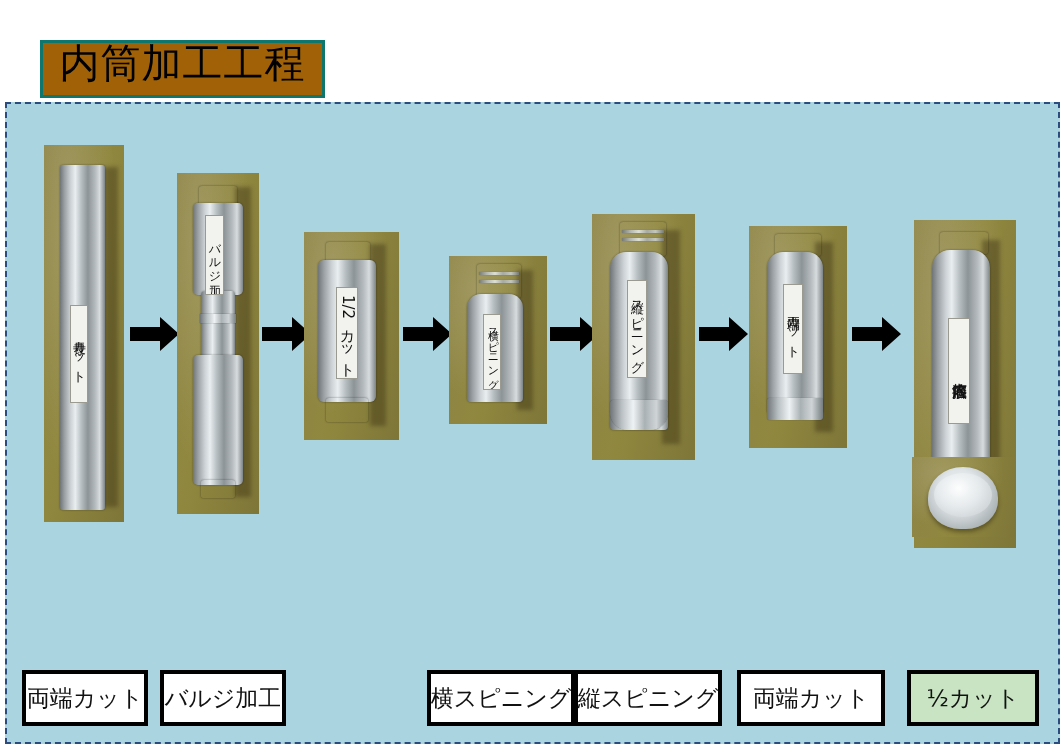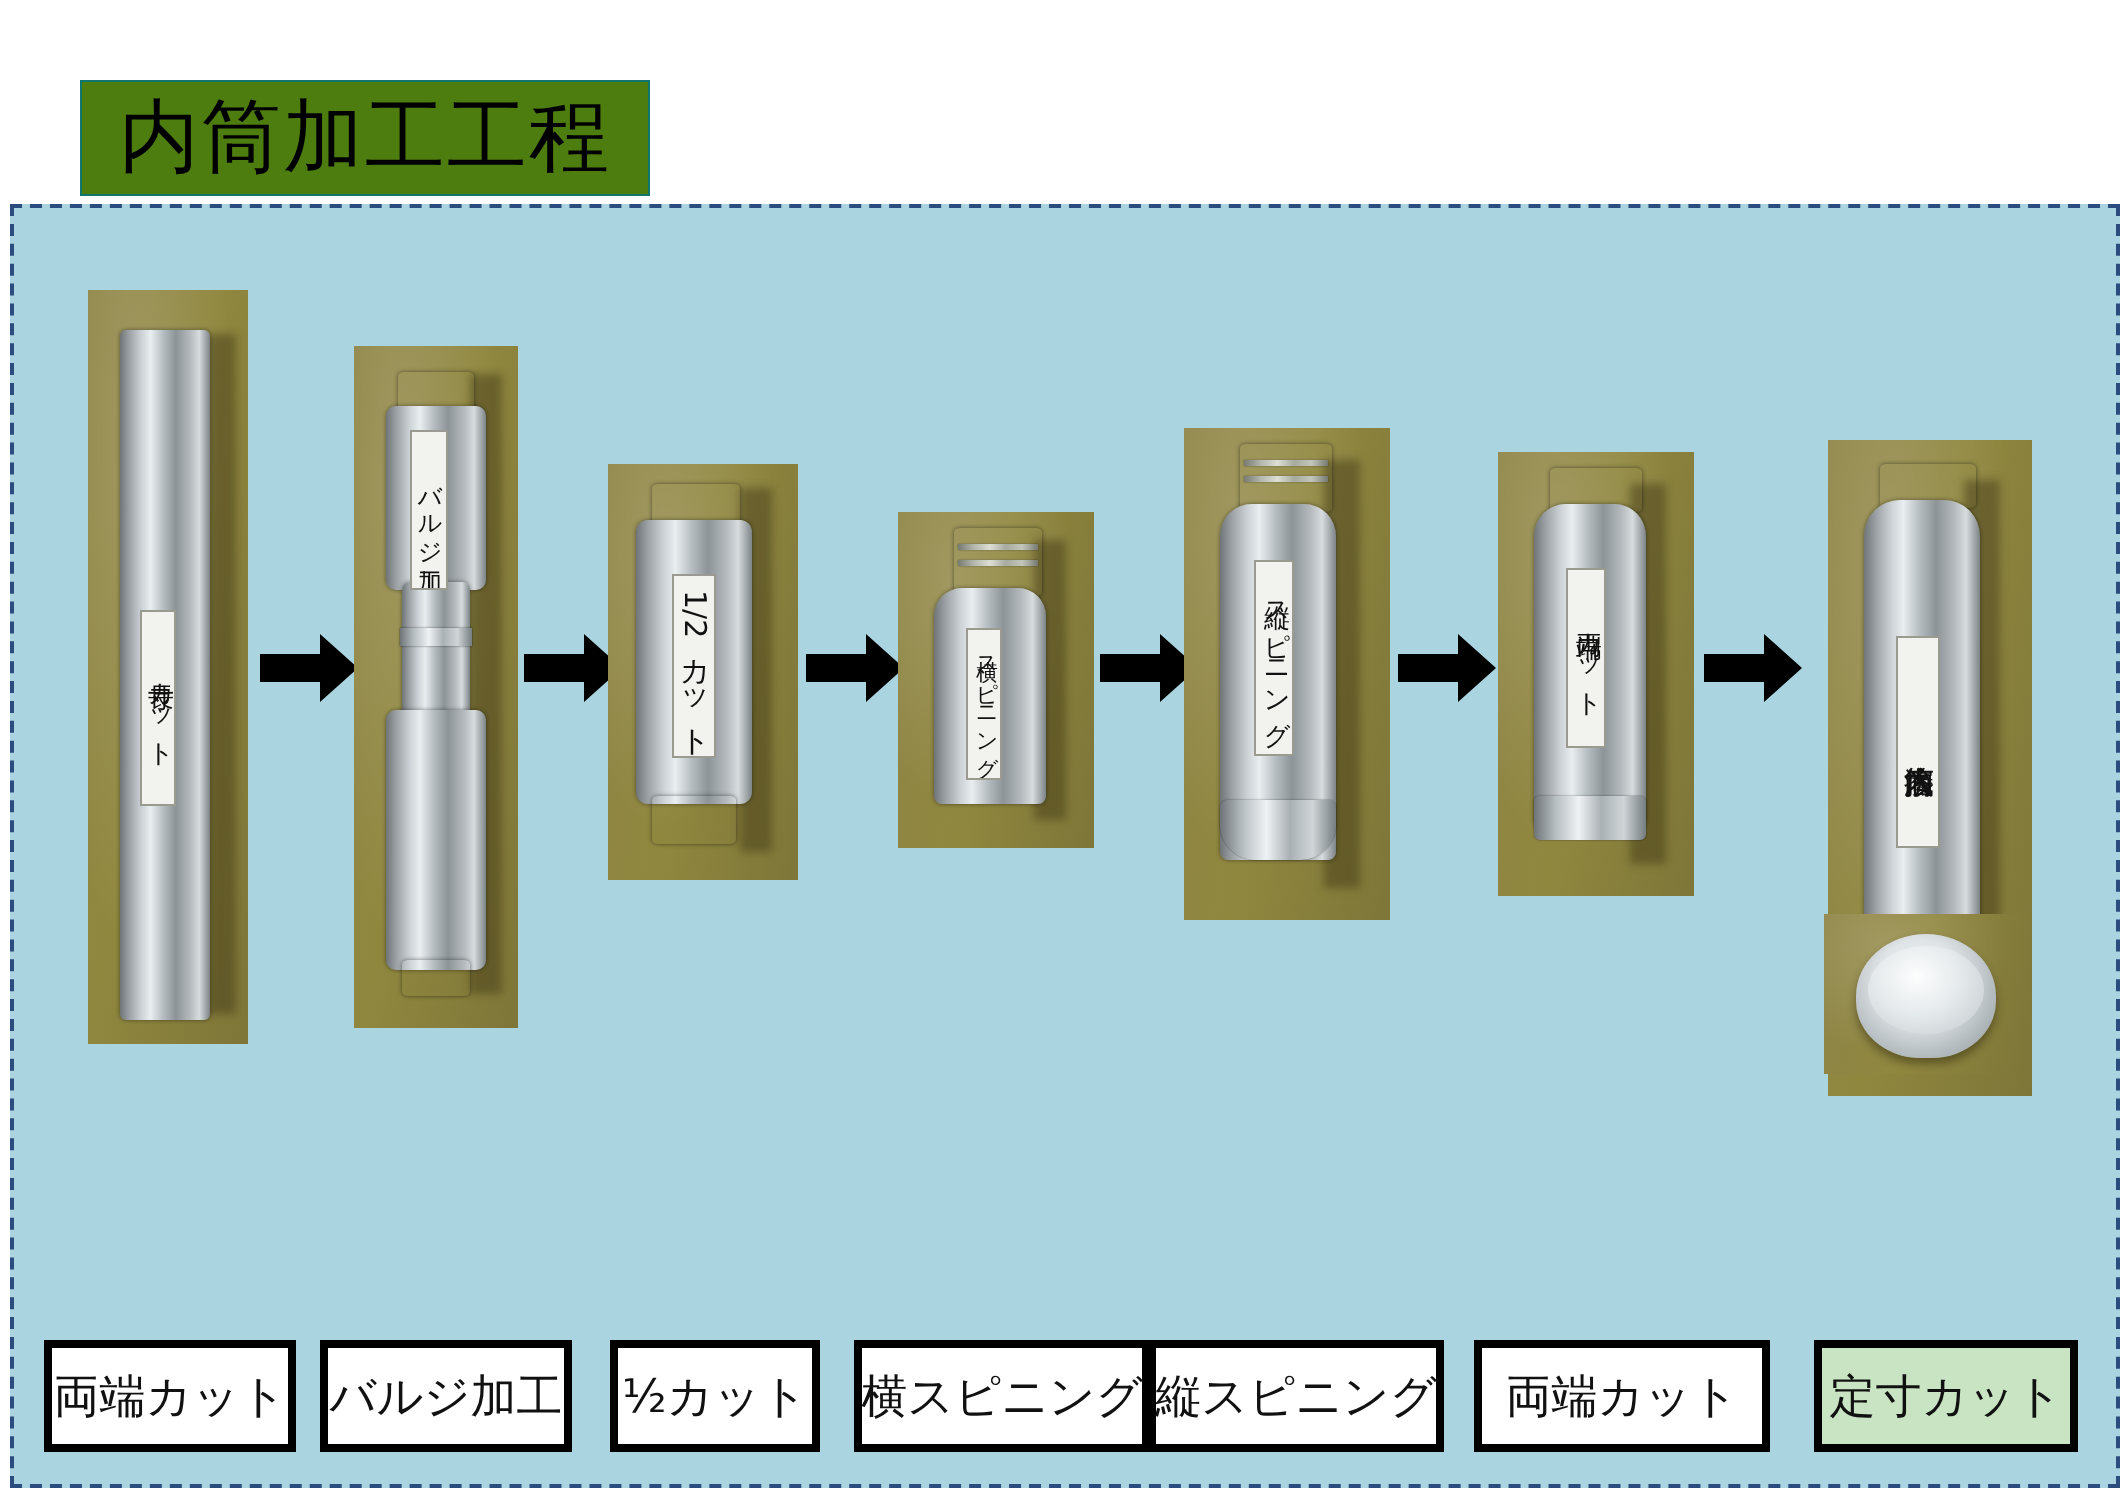--- a/index.html
+++ b/index.html
@@ -19,25 +19,25 @@
     background: #ffffff;
   }
 
   
   .title-box {
     position: absolute;
     left: 40px;
     top: 40px;
     width: 285px;
     height: 58px;
-    background: #4d7c0f;
-    border: 1px solid #0f766e;
+    background: #a16207;
+    border: 3px solid #0f766e;
     box-sizing: border-box;
     display: flex;
-    align-items: center;
+    align-items: flex-start;
     justify-content: center;
   }
   .title-text {
     font-size: 40px;
     line-height: 1;
     color: #000000;
     letter-spacing: 1px;
     font-family: "DejaVu Sans", "Liberation Sans", sans-serif;
     white-space: nowrap;
   }
@@ -273,20 +273,19 @@
                     radial-gradient(ellipse at 45% 38%, #f2f5f6 0%, #dfe4e6 38%, #b8bfc2 66%, #8e9598 100%);
                   box-shadow: 0 3px 4px rgba(40,34,10,.45);"></div>
       <div style="position:absolute; left:22px; top:16px; width:58px; height:44px;
                   border-radius:50%;
                   background: radial-gradient(ellipse at 42% 34%, #ffffff 0%, #e6ebed 45%, #c5cccf 100%);
                   opacity:.85;"></div>
     </div>
 
     <div class="lbl" style="left:15px; width:126px;">両端カット</div>
     <div class="lbl" style="left:153px; width:126px;">バルジ加工</div>
-    <div class="lbl" style="left:298px; width:105px;">½カット</div>
     <div class="lbl" style="left:420px; width:148px;">横スピニング</div>
     <div class="lbl" style="left:567px; width:148px;">縦スピニング</div>
     <div class="lbl" style="left:730px; width:148px;">両端カット</div>
-    <div class="lbl green" style="left:900px; width:132px;">定寸カット</div>
+    <div class="lbl green" style="left:900px; width:132px;">½カット</div>
 
   </div>
 </div>
 
 </body></html>

